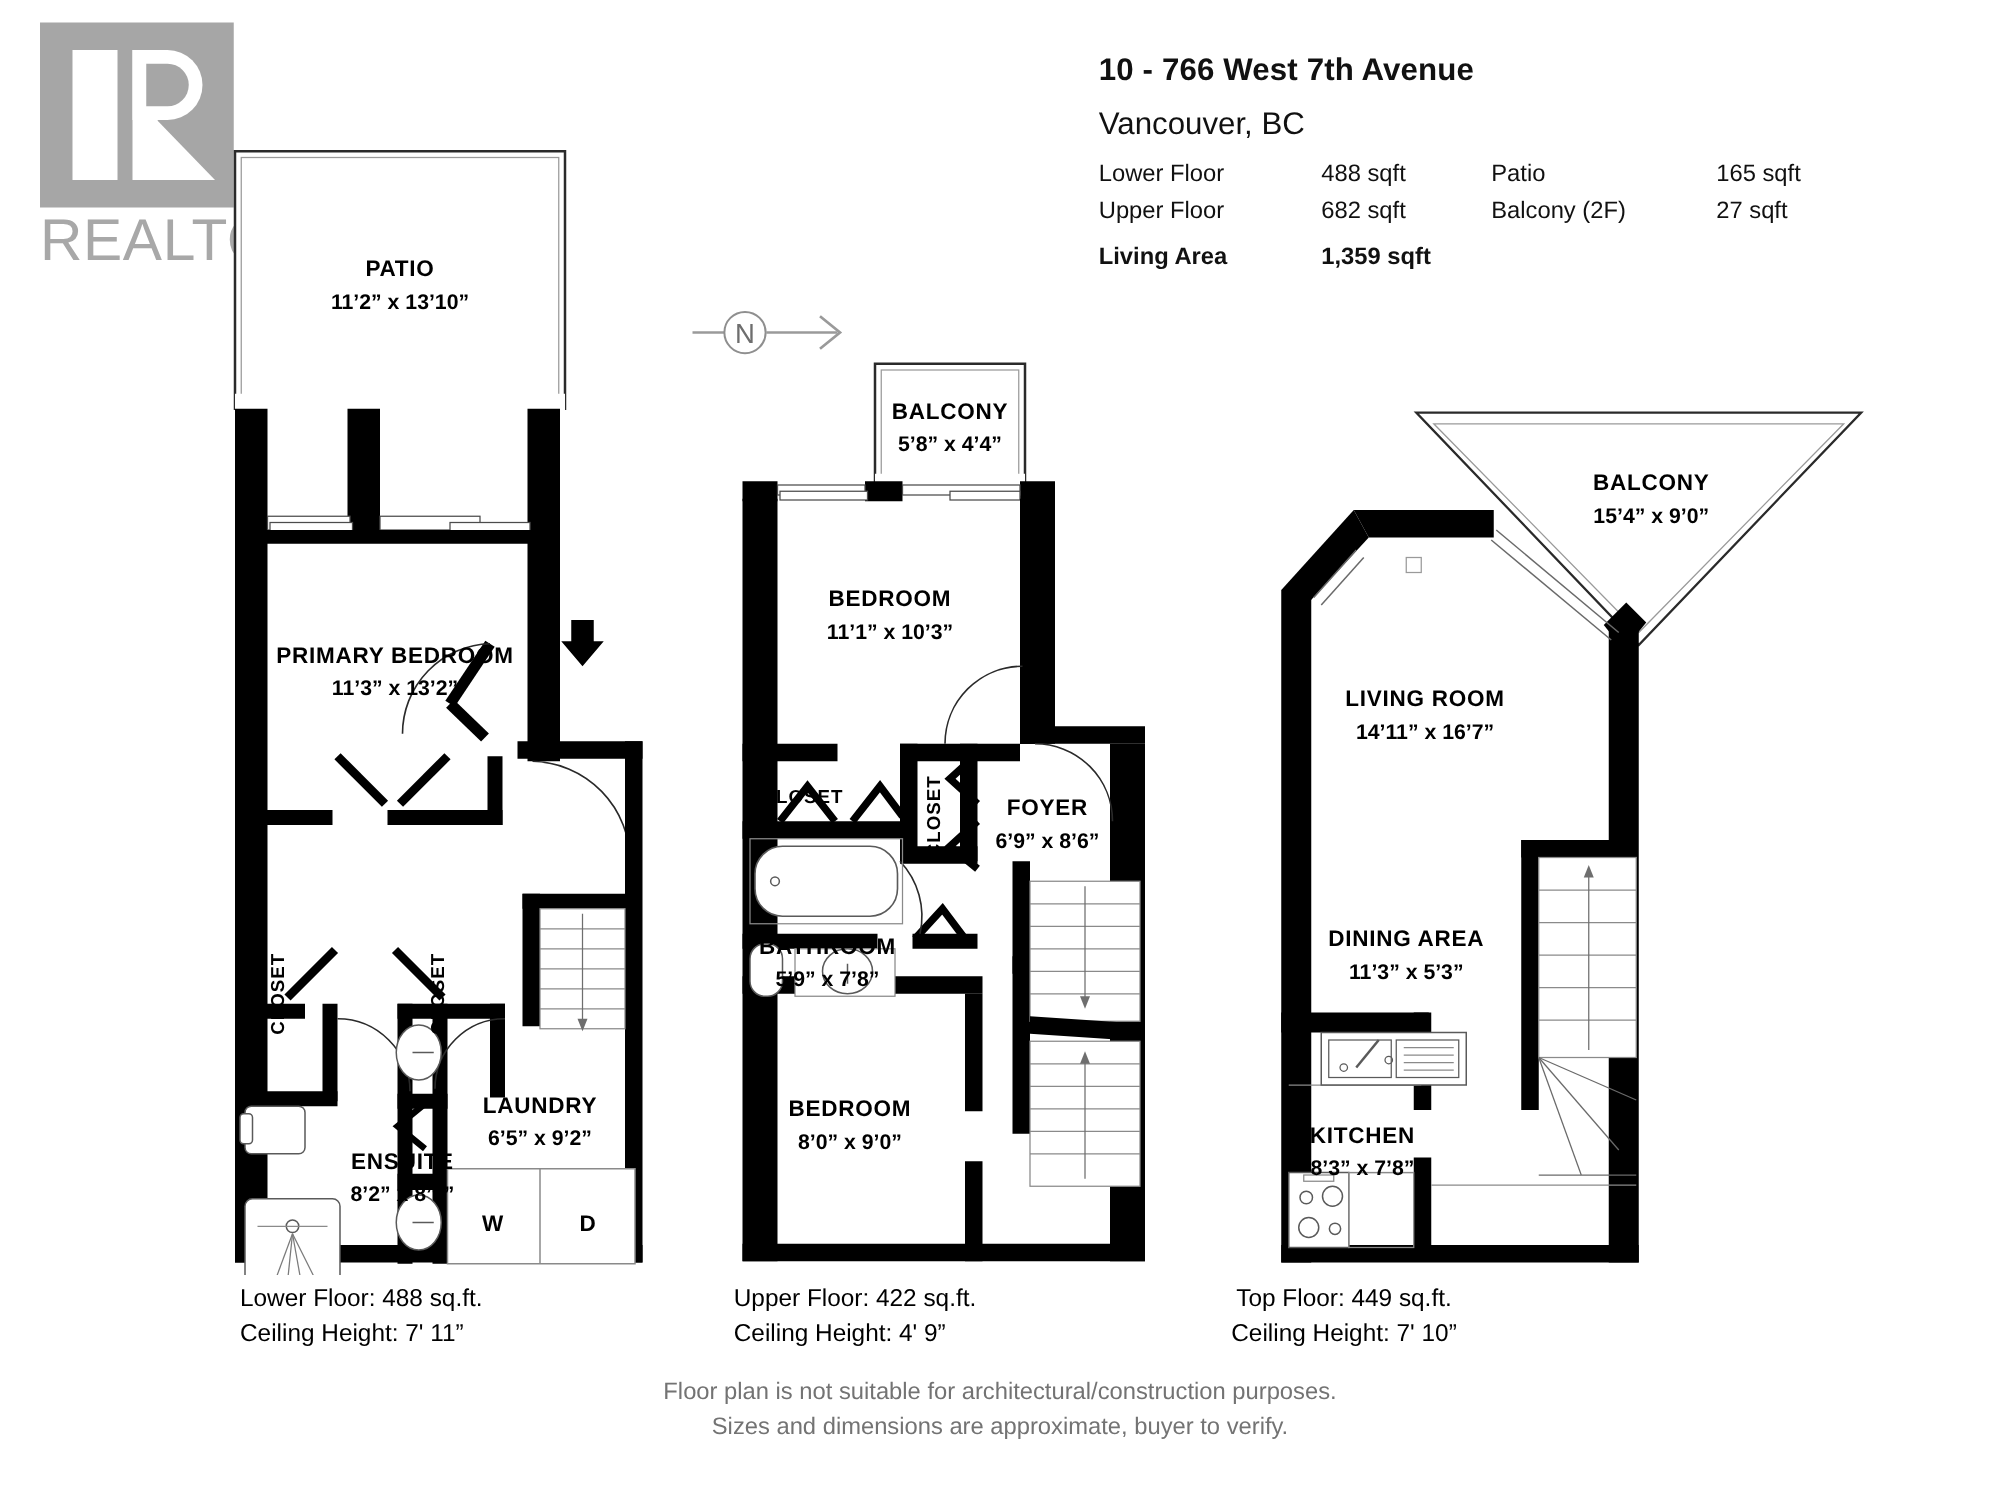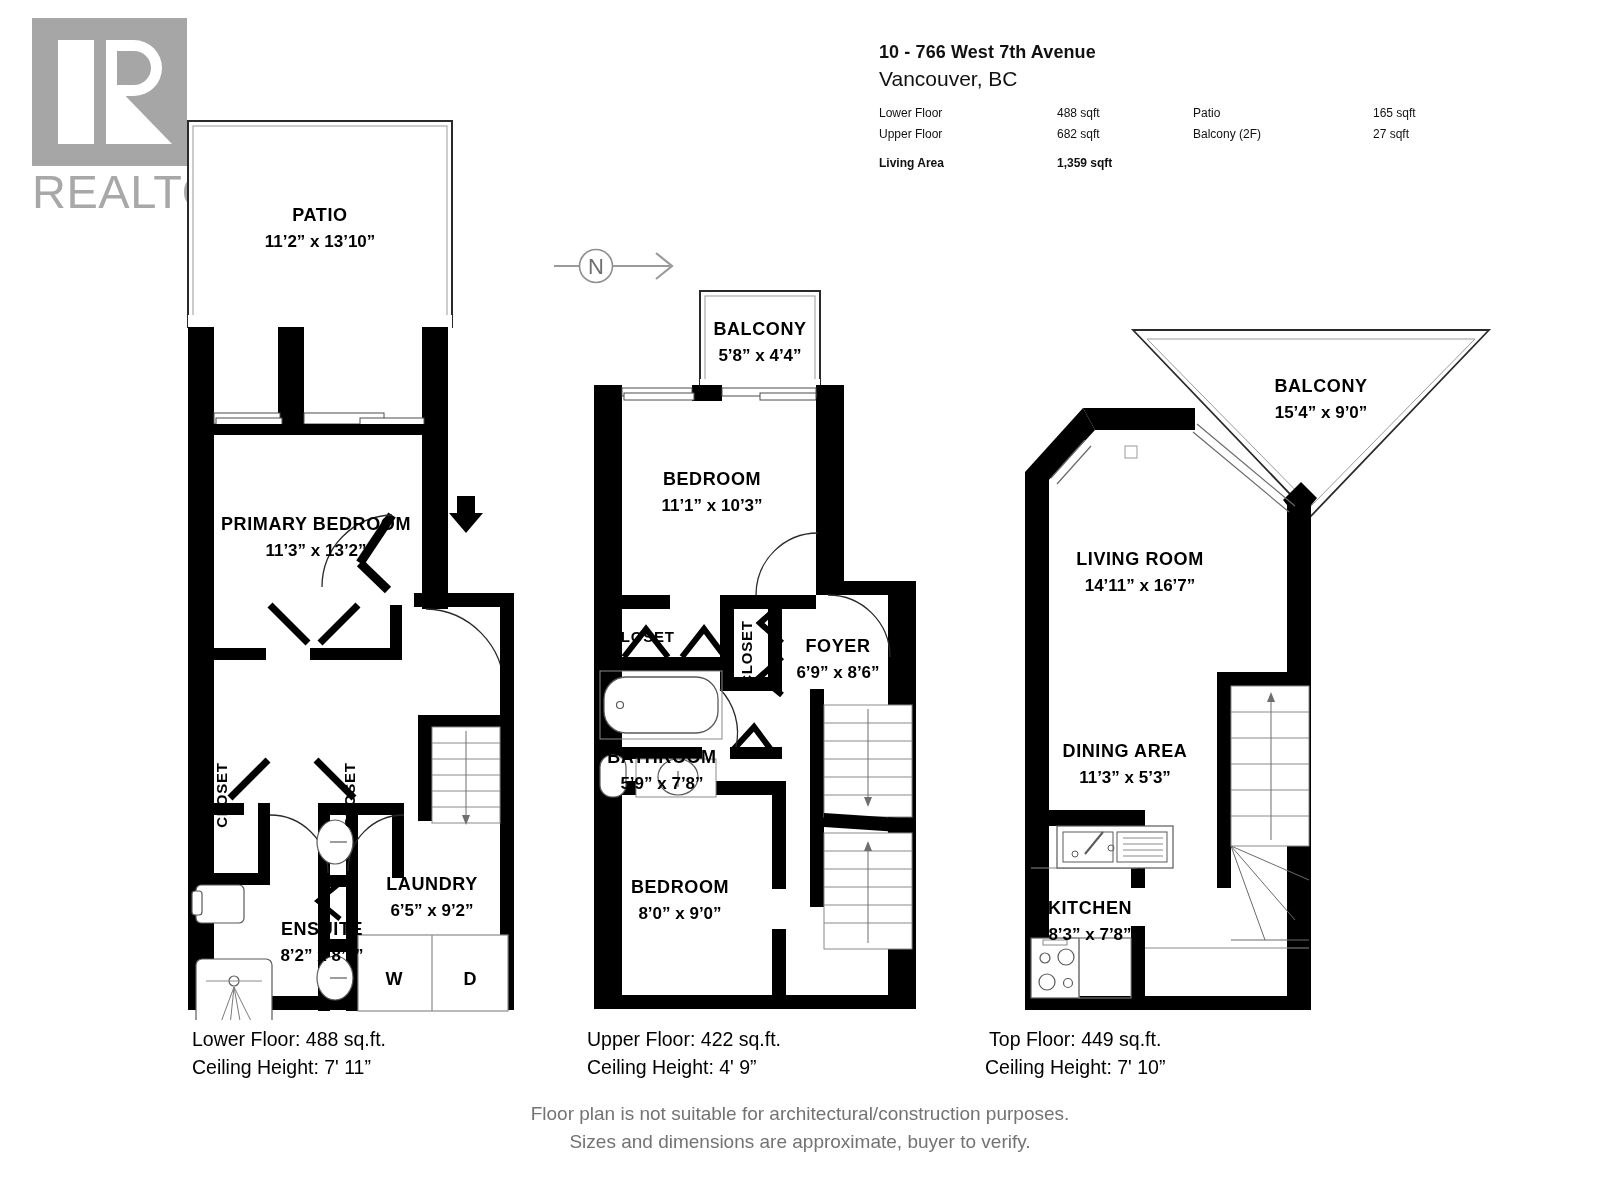--- a/index.html
+++ b/index.html
@@ -78,33 +78,33 @@
   }
   
   #header-info {
     position: absolute;
     left: 879px;
     top: 42px;
     width: 620px;
     color: #111111;
   }
   #addr-line1 {
-    font-size: 18px;
+    font-size: 25px;
     font-weight: bold;
     letter-spacing: 0.1px;
-    margin-bottom: 4px;
+    margin-bottom: 14px;
   }
   #addr-line2 {
-    font-size: 21px;
+    font-size: 25px;
     font-weight: 400;
     margin-bottom: 13px;
   }
   .area-table {
     border-collapse: collapse;
-    font-size: 12px;
+    font-size: 19px;
   }
   .area-table td {
     padding: 2px 0 5px 0;
     vertical-align: top;
     white-space: nowrap;
   }
   .area-table td.lbl   { width: 178px; }
   .area-table td.val   { width: 136px; }
   .area-table td.lbl2  { width: 180px; }
   .area-table td.val2  { width: 120px; }

